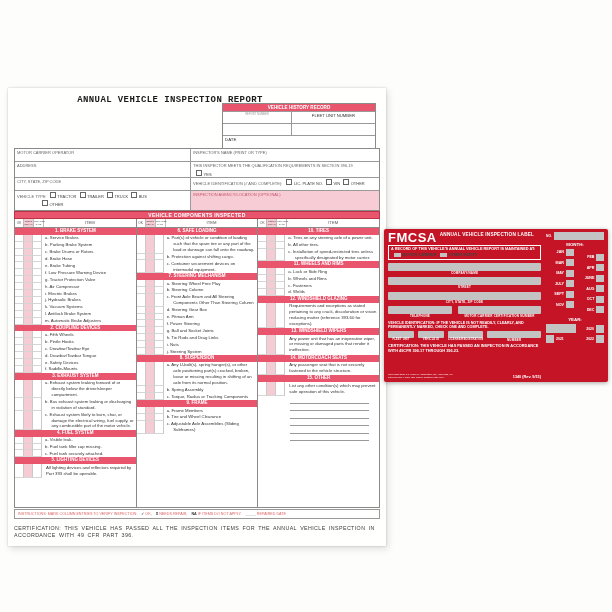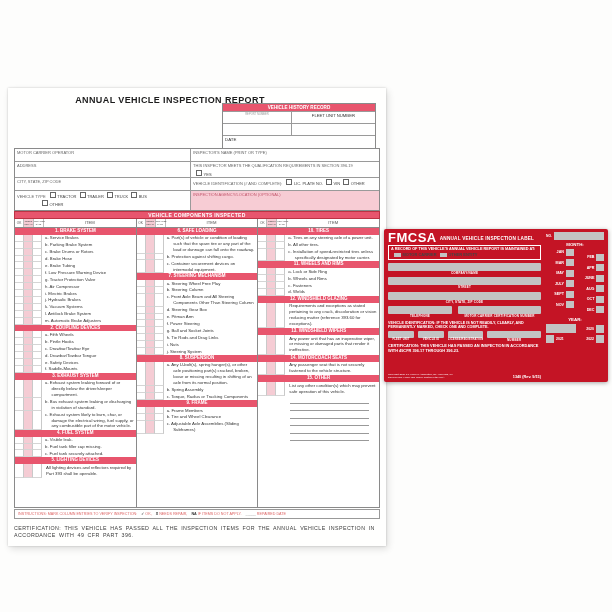--- a/index.html
+++ b/index.html
@@ -3,21 +3,21 @@
 <meta charset="utf-8">
 <style>
   html,body{margin:0;padding:0;}
   body{width:612px;height:612px;position:relative;background:#fdfdfc;
        font-family:"Liberation Sans", sans-serif;overflow:hidden;}
 
   
   .form-sheet{position:absolute;left:8px;top:88px;width:378px;height:458px;
     background:#fffffe;box-shadow:0 0 2px rgba(0,0,0,.2),2px 3px 7px rgba(0,0,0,.12);}
   .form-title{position:absolute;top:7px;left:16px;right:70px;text-align:center;
-    font-size:9px;font-weight:bold;color:#1c1c1c;letter-spacing:.4px;}
+    font-size:9px;font-weight:bold;color:#1c1c1c;letter-spacing:.4px;font-family:Liberation Mono, monospace;}
 
   .hist-table{position:absolute;top:15px;right:10px;width:152px;border:1px solid #8a8a8a;font-size:4px;background:#fff;}
   .hist-bar{background:var(--pink);color:#fff;text-align:center;font-weight:bold;font-size:4.6px;padding:1px 0;}
   .hist-row{display:flex;border-top:1px solid #9a9a9a;height:11px;}
   .hist-cell{padding:1px 2px;color:#444;}
   .hist-cell.l{width:42%;border-right:1px solid #9a9a9a;text-align:center;font-size:2.7px;line-height:3.2px;color:#999;}
   .hist-cell.r{flex:1;text-align:center;font-size:4.2px;color:#333;}
   .hist-date{border-top:1px solid #9a9a9a;height:11px;padding:1px 2px;font-size:4.4px;color:#333;}
 
   .info-grid{position:absolute;top:60px;left:6px;right:6px;border:1px solid #8a8a8a;background:#fff;}
@@ -60,21 +60,21 @@
     background:#fff;display:flex;align-items:center;gap:4px;padding:0 3px;font-size:3.7px;color:#d66;white-space:nowrap;overflow:hidden;}
   .leg-sym{color:#333;font-weight:bold;margin-right:1px;}
   .certification{position:absolute;left:6px;right:6px;bottom:7px;font-size:5.3px;line-height:7px;
     color:#3a3a3a;letter-spacing:.4px;word-spacing:1.5px;}
 
   
   .avi-label{position:absolute;left:384px;top:229px;width:224px;height:153px;background:var(--red);
     border-radius:2px;color:#fff;box-shadow:0 1px 4px rgba(0,0,0,.35);padding:3px 4px;box-sizing:border-box;display:flex;gap:5px;}
   .lmain{flex:1;min-width:0;display:flex;flex-direction:column;}
   .lside{flex:0 0 58px;display:flex;flex-direction:column;}
-  .lhead{display:flex;align-items:center;gap:3px;}
+  .lhead{display:flex;align-items:flex-start;gap:3px;}
   .fmcsa{font-size:13px;font-weight:bold;letter-spacing:.5px;line-height:12px;}
   .ltitle{font-size:4.7px;font-weight:bold;letter-spacing:.2px;}
   .lrecord{border:1px solid #fff;padding:1px 2px;font-size:3.8px;font-weight:bold;line-height:5px;margin-top:1px;}
   .sbx{display:inline-block;width:7px;height:4px;background:var(--silver);vertical-align:-0.5px;margin:0 1.5px 0 3px;}
   .fbox{height:8px;background:var(--silver);border-radius:1px;margin-top:2.5px;}
   .flab{font-size:3px;font-weight:bold;text-align:center;line-height:4px;letter-spacing:.2px;}
   .telrow{display:flex;gap:6px;}
   .telrow>div{flex:1;} .telrow>div:first-child{flex:0 0 64px;}
   .vidtext{font-size:3.7px;font-weight:bold;line-height:4.5px;margin-top:2.5px;}
   .idrow{display:flex;gap:4px;margin-top:1.5px;align-items:flex-start;}

